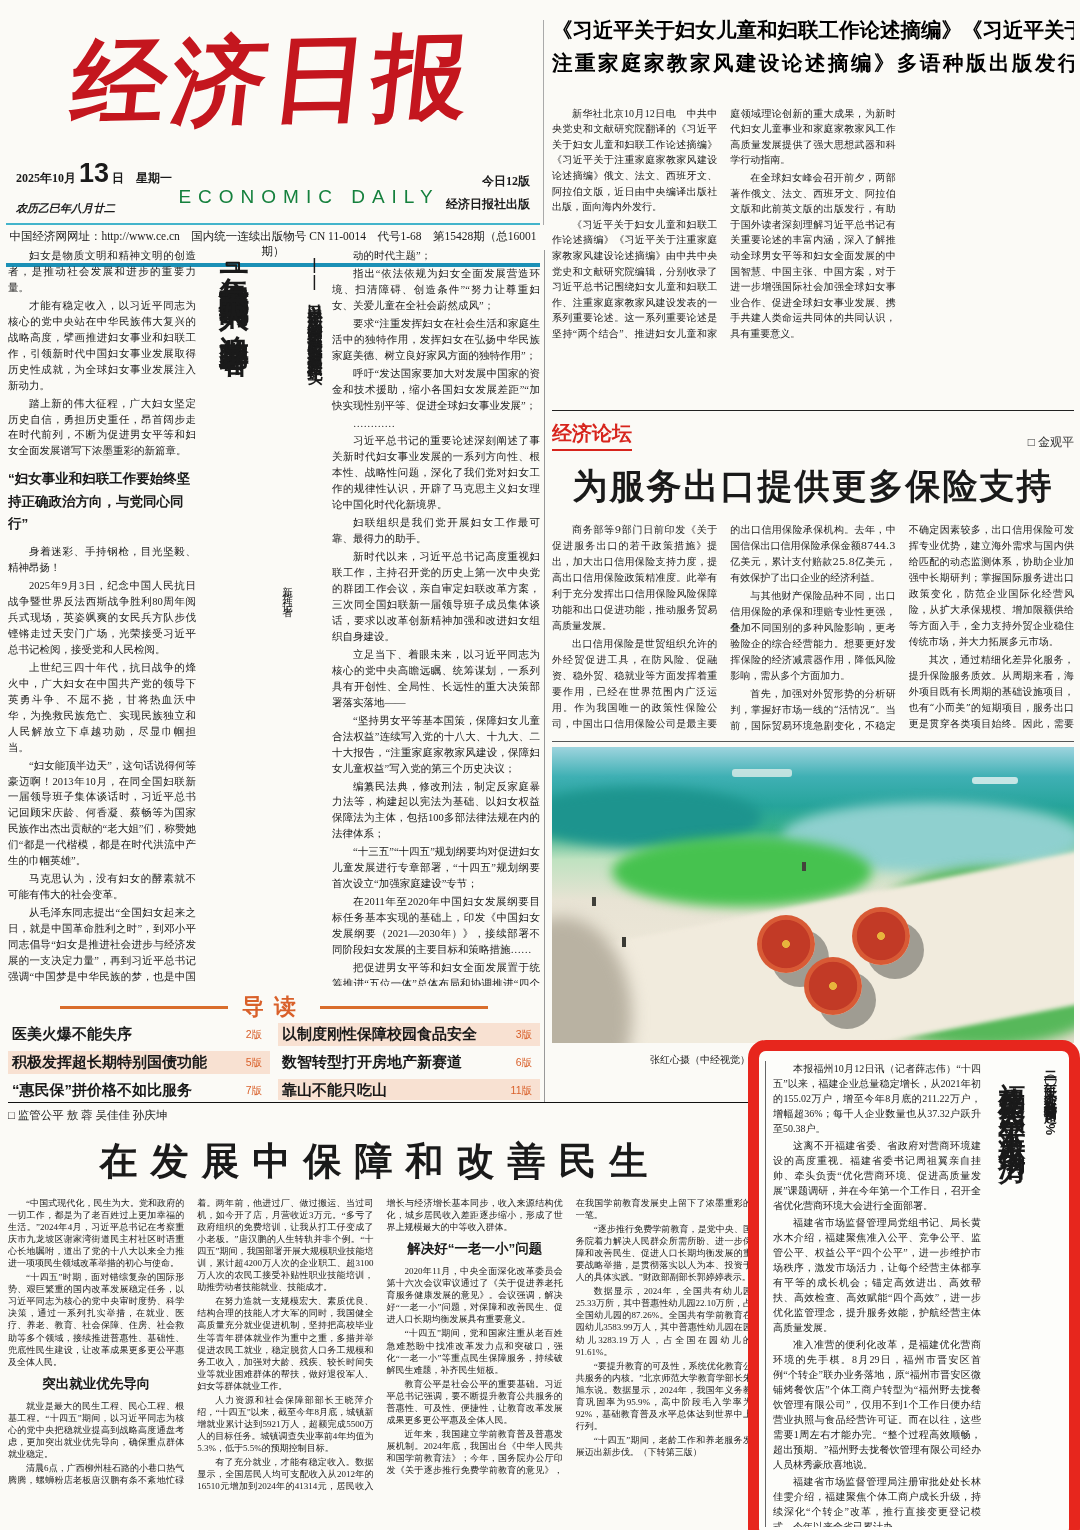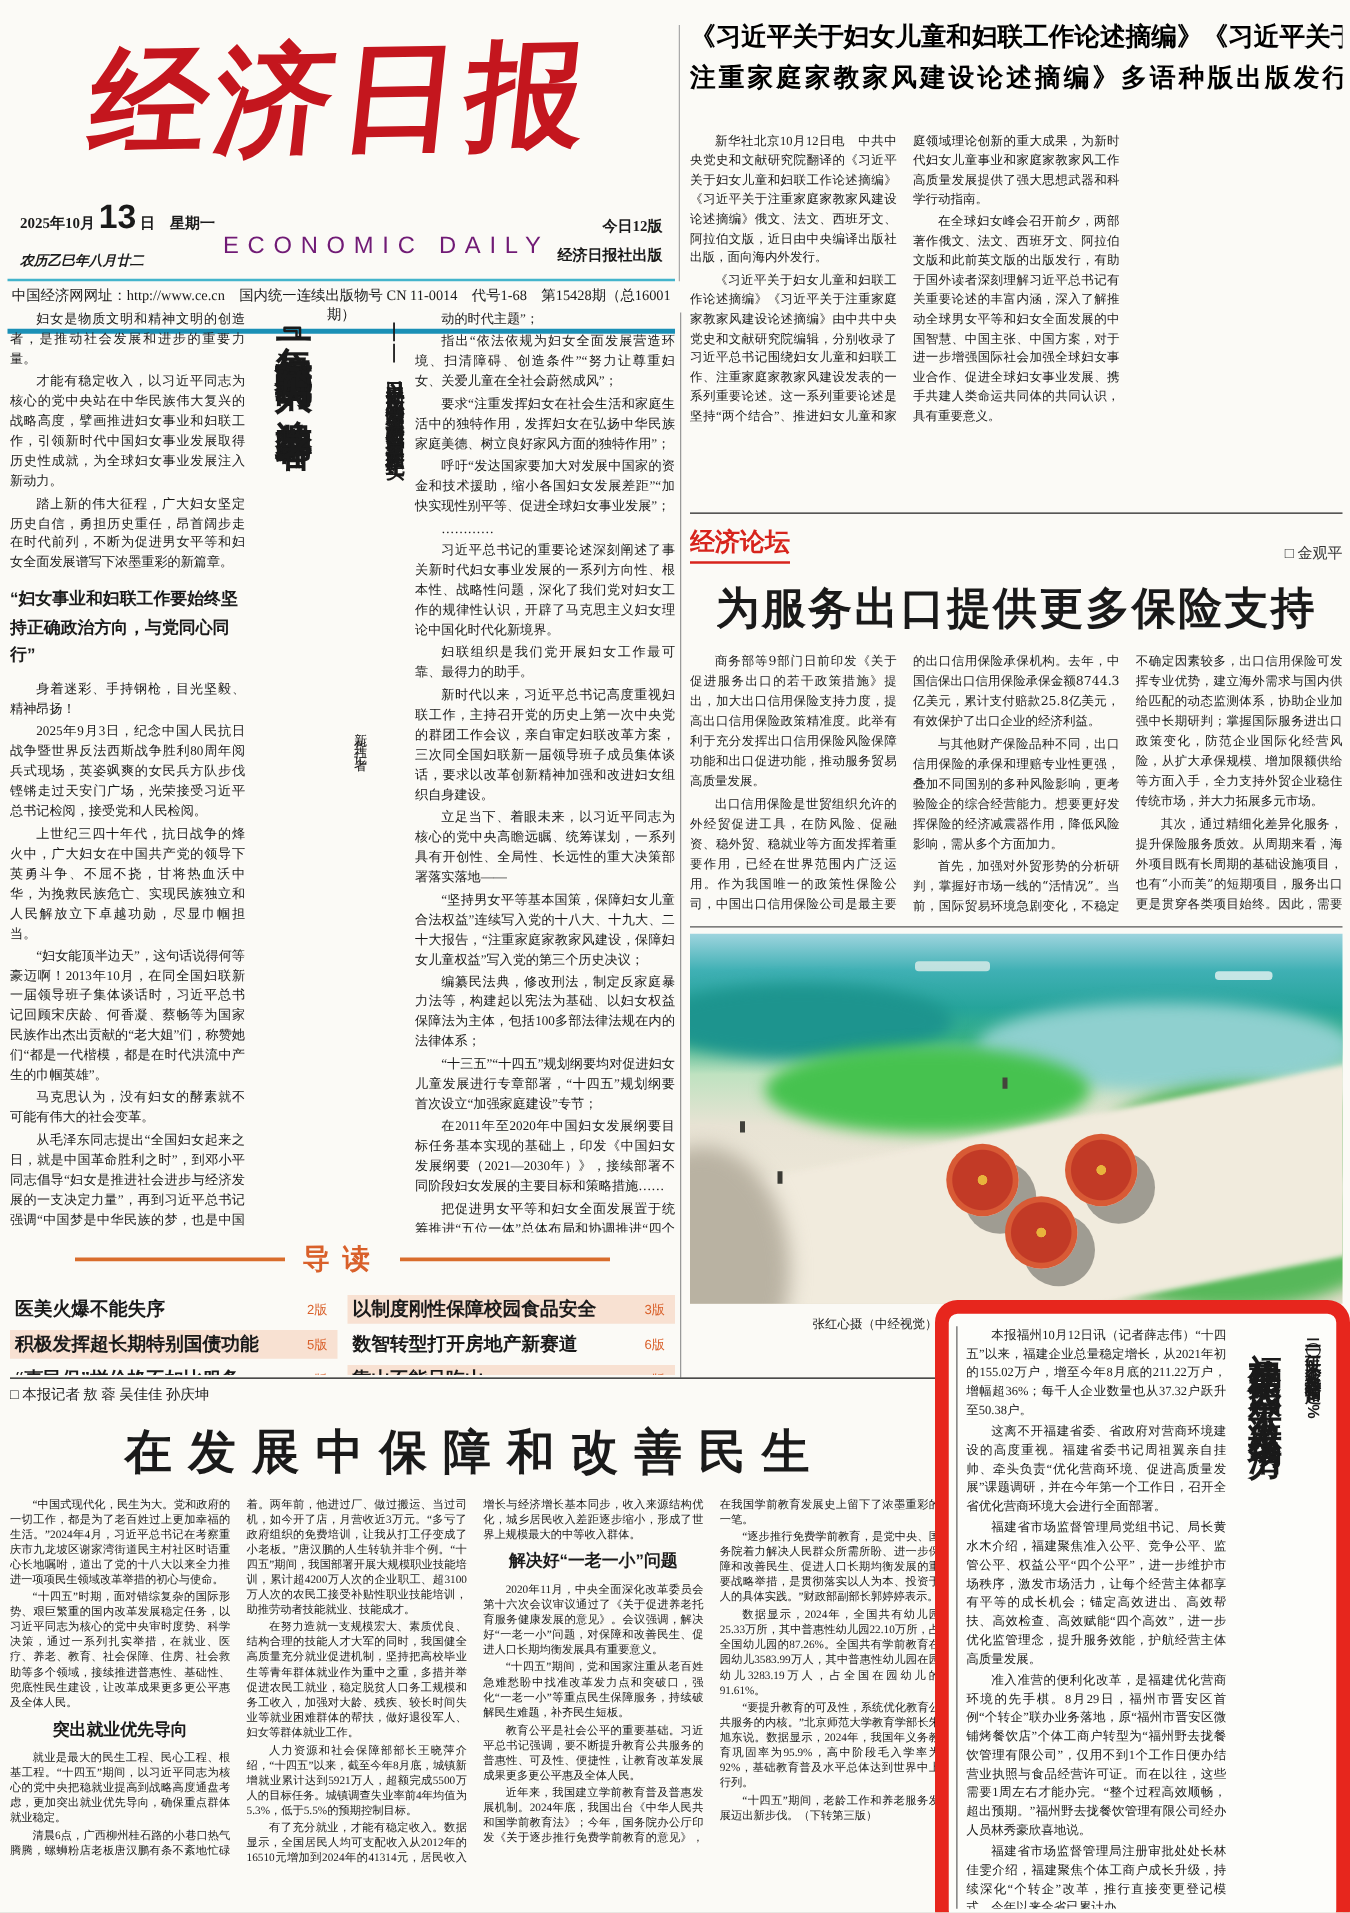--- a/index.html
+++ b/index.html
@@ -10,21 +10,21 @@
   .para{ text-indent:2em; text-align:justify; margin:0 0 2px 0;}
   
   .masthead{left:6px;top:4px;width:534px;height:234px;}
   .logo{height:152px;line-height:150px;text-align:center;color:#c4161e;
         font-family:"DejaVu Serif",serif;font-weight:bold;font-size:94px;letter-spacing:6px;
         transform:skewX(-7deg) rotate(-1deg);}
   .mh-row{display:flex;align-items:flex-end;justify-content:space-between;padding:2px 10px 0 10px;}
   .mh-date{font-size:12px;font-weight:bold;}
   .mh-date .day{font-size:27px;font-family:"Liberation Sans",sans-serif;}
   .mh-lunar{font-size:11px;font-style:italic;margin-top:12px;font-weight:bold;}
-  .mh-en{font-family:"Liberation Sans",sans-serif;font-size:19px;letter-spacing:7px;color:#701a75;
+  .mh-en{font-family:"Liberation Sans",sans-serif;font-size:19px;letter-spacing:7px;color:#15803d;
          padding-bottom:8px;font-weight:500;}
   .mh-right{text-align:right;font-size:12px;font-weight:bold;line-height:1.9;}
   .infobar{margin-top:7px;border-top:2px solid #43b4cb;border-bottom:4px solid #1b90b6;
            padding:4px 0;text-align:center;font-size:11.5px;font-weight:normal;}
   
   .topright{left:552px;top:14px;width:522px;height:392px;overflow:hidden;}
   .tr-h{font-family:"Liberation Sans",sans-serif;font-weight:900;color:#000;font-size:20.5px;
         line-height:1.6;white-space:nowrap;}
   .tr-h.l2{letter-spacing:2.5px;}
   .tr-body{margin-top:26px;height:250px;column-count:3;column-gap:13px;column-fill:auto;
@@ -66,21 +66,21 @@
                 letter-spacing:2px;line-height:30px;}
   .la-vsub .agency{font-size:10.5px;letter-spacing:5px;padding-top:320px;line-height:26px;}
   .la-colB{flex:1;font-size:10.5px;line-height:1.52;overflow:hidden;padding-left:2px;}
   .vrule-main{left:544px;top:250px;height:852px;border-left:1px solid #999;}
   
   .daodu{left:8px;top:990px;width:532px;height:110px;overflow:hidden;}
   .dd-trow{display:flex;align-items:center;justify-content:center;gap:14px;margin-top:2px;}
   .dd-line{width:168px;border-top:3px solid #d96d2c;}
   .dd-title{font-family:"Liberation Sans",sans-serif;font-weight:bold;font-size:22px;
             letter-spacing:10px;color:#d9602a;}
-  .dd-grid{margin-top:14px;display:grid;grid-template-columns:1fr 1fr;gap:5px 8px;}
+  .dd-grid{margin-top:1px;display:grid;grid-template-columns:1fr 1fr;gap:5px 8px;}
   .dd-item{display:flex;justify-content:space-between;align-items:center;
            font-family:"Liberation Sans",sans-serif;font-weight:bold;font-size:15px;
            padding:2px 8px 2px 4px;}
   .dd-item.hl{background:#f8e1d2;}
   .dd-page{color:#d9602a;font-size:10.5px;font-weight:normal;}
   .hr-mid{left:8px;top:1102px;width:744px;border-top:1.5px solid #111;}
   
   .bottom{left:8px;top:1108px;width:744px;height:422px;overflow:hidden;}
   .b-krow{display:flex;justify-content:space-between;align-items:flex-end;}
   .b-kicker{font-family:"Liberation Sans",sans-serif;font-weight:bold;font-size:19px;color:#c3191c;
@@ -253,21 +253,21 @@
           <span>靠山不能只吃山</span>
           <span class="dd-page">11版</span>
         </div>
     </div>
   </div>
 
   <div class="abs hr-mid"></div>
 
   <div class="abs bottom">
     <div class="b-krow">
-      <span class="b-byline">□ 本报记者 敖 蓉 吴佳佳 孙庆坤</span>
+      <span class="b-byline">□ 监管公平 敖 蓉 吴佳佳 孙庆坤</span>
     </div>
     <div class="b-h">在发展中保障和改善民生</div>
     <div class="b-body">
       <div>
           <p class="para">“中国式现代化，民生为大。党和政府的一切工作，都是为了老百姓过上更加幸福的生活。”2024年4月，习近平总书记在考察重庆市九龙坡区谢家湾街道民主村社区时语重心长地嘱咐，道出了党的十八大以来全力推进一项项民生领域改革举措的初心与使命。</p>
           <p class="para">“十四五”时期，面对错综复杂的国际形势、艰巨繁重的国内改革发展稳定任务，以习近平同志为核心的党中央审时度势、科学决策，通过一系列扎实举措，在就业、医疗、养老、教育、社会保障、住房、社会救助等多个领域，接续推进普惠性、基础性、兜底性民生建设，让改革成果更多更公平惠及全体人民。</p>
         </div>
       <div class="b-sub">突出就业优先导向</div>
       <div>
           <p class="para">就业是最大的民生工程、民心工程、根基工程。“十四五”期间，以习近平同志为核心的党中央把稳就业提高到战略高度通盘考虑，更加突出就业优先导向，确保重点群体就业稳定。</p>

